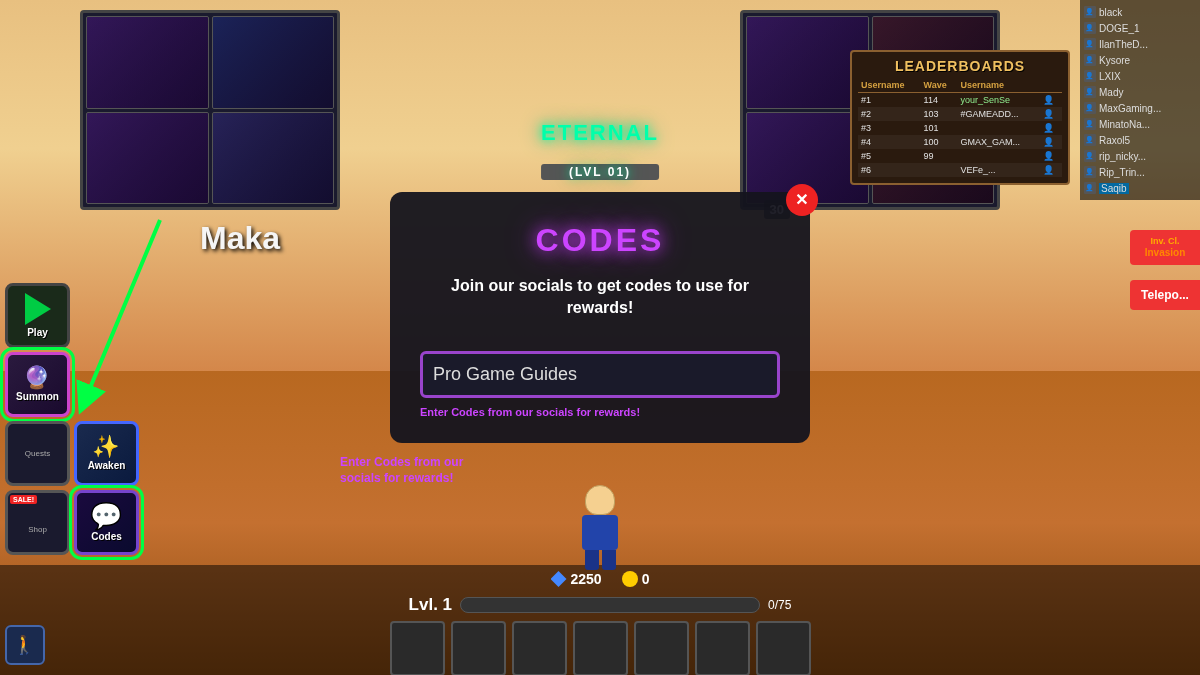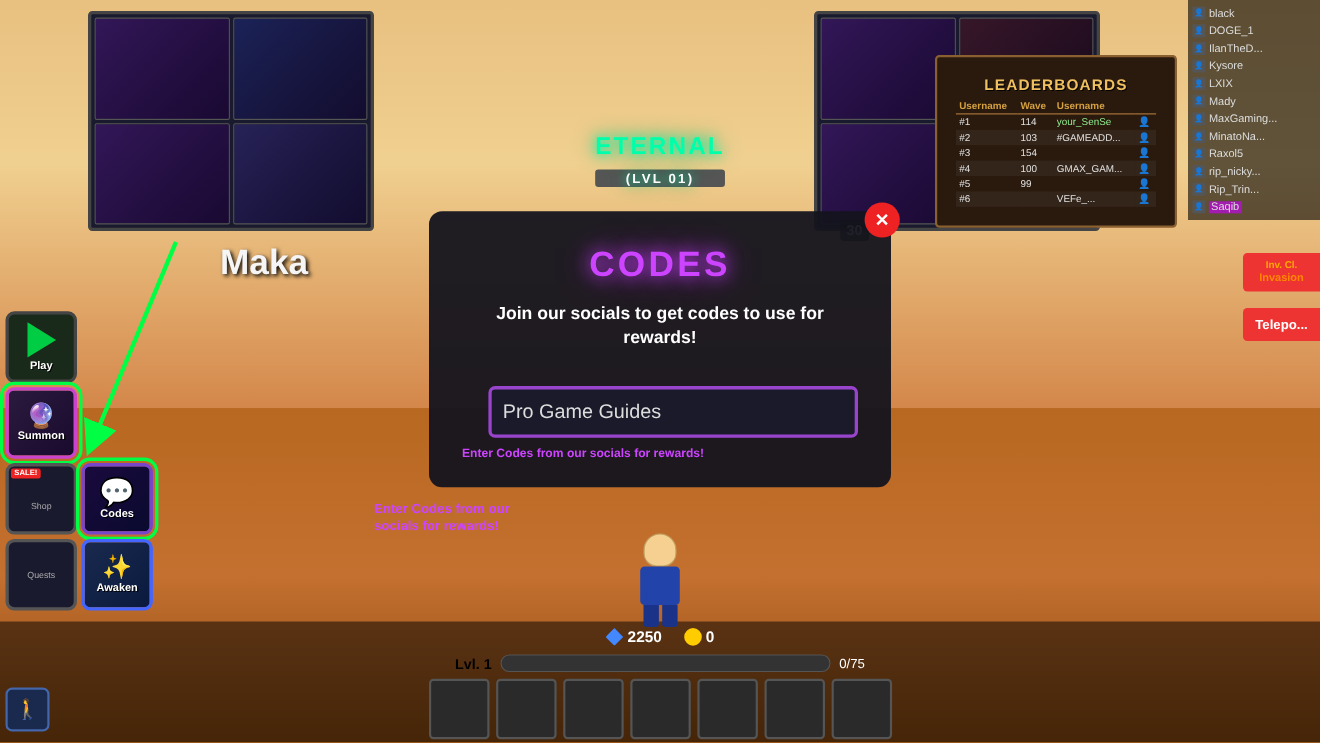--- a/index.html
+++ b/index.html
@@ -84,21 +84,21 @@
 
     
     .leaderboard {
       position: absolute;
       top: 50px;
       right: 130px;
       width: 220px;
       background: #2a1a0e;
       border: 2px solid #8b6030;
       border-radius: 4px;
-      padding: 17px;
+      padding: 6px;
     }
     .leaderboard-title {
       color: #f0c060;
       font-size: 14px;
       font-weight: 900;
       text-align: center;
       letter-spacing: 1px;
       margin-bottom: 4px;
       text-shadow: 1px 1px 0 #000;
     }
@@ -141,21 +141,21 @@
       height: 12px;
       background: #555;
       border-radius: 1px;
       flex-shrink: 0;
       display: flex;
       align-items: center;
       justify-content: center;
       font-size: 7px;
     }
     .player-name { color: #ddd; font-size: 10px; }
-    .player-name.highlight { background: #a21caf; padding: 0 2px; }
+    .player-name.highlight { background: #0369a1; padding: 0 2px; }
 
     
     .left-buttons {
       position: absolute;
       left: 5px;
       bottom: 120px;
       display: flex;
       flex-direction: column;
       gap: 4px;
     }
@@ -279,22 +279,22 @@
       border-radius: 50%;
     }
     .xp-bar-container {
       display: flex;
       align-items: center;
       justify-content: center;
       gap: 8px;
       padding: 2px 0;
     }
     .level-label {
-      color: #000000;
-      font-size: 13px;
+      color: #ffffff;
+      font-size: 17px;
       font-weight: 900;
     }
     .xp-bar-wrap {
       width: 300px;
       height: 16px;
       background: #333;
       border-radius: 8px;
       overflow: hidden;
       border: 1px solid #555;
     }
@@ -354,21 +354,21 @@
       pointer-events: none;
     }
     .eternal-level {
       font-size: 12px;
       color: #ffffff;
       background: #555;
       padding: 1px 5px;
       border-radius: 3px;
       display: block;
       text-align: center;
-      margin-top: 8px;
+      margin-top: 18px;
     }
 
     
     .maka-text {
       position: absolute;
       top: 220px;
       left: 200px;
       font-size: 32px;
       font-weight: 900;
       color: #f5f5f5;
@@ -427,21 +427,20 @@
       display: flex;
       align-items: center;
       justify-content: center;
     }
     .code-input-wrap {
       border: 3px solid #9944cc;
       border-radius: 6px;
       background: #1a1a2a;
       padding: 2px 6px;
       margin-bottom: 8px;
-      margin-left: 24px;
     }
     .code-input {
       width: 100%;
       background: transparent;
       border: none;
       outline: none;
       color: #dddddd;
       font-size: 18px;
       font-family: inherit;
       padding: 8px 4px;
@@ -596,21 +595,21 @@
         <td>👤</td>
       </tr>
       <tr>
         <td>#2</td>
           <td>103</td>
         <td>#GAMEADD...</td>
         <td>👤</td>
       </tr>
       <tr>
         <td>#3</td>
-          <td>154</td>
+          <td>101</td>
         <td></td>
         <td>👤</td>
       </tr>
       <tr>
         <td>#4</td>
           <td>100</td>
         <td>GMAX_GAM...</td>
         <td>👤</td>
       </tr>
       <tr>
@@ -694,36 +693,36 @@
       <span class="btn-label">Play</span>
     </div>
   </div>
   <div class="btn-row">
     <div class="game-btn summon-btn green-outline">
       <span class="btn-icon">🔮</span>
       <span class="btn-label">Summon</span>
     </div>
   </div>
   <div class="btn-row">
+    <div class="game-btn" style="border-color:#555;">
+      <span style="font-size:8px;color:#aaa">Quests</span>
+    </div>
+    <div class="game-btn awaken-btn">
+      <span class="btn-icon">✨</span>
+      <span class="btn-label">Awaken</span>
+    </div>
+  </div>
+  <div class="btn-row">
     <div class="game-btn" style="border-color:#555; position:relative;">
       <span class="sales-badge">SALE!</span>
       <span style="font-size:8px;color:#aaa;margin-top:14px">Shop</span>
     </div>
     <div class="game-btn codes-btn green-outline">
       <span class="btn-icon" style="font-size:26px;">💬</span>
       <span class="btn-label">Codes</span>
-    </div>
-  </div>
-  <div class="btn-row">
-    <div class="game-btn" style="border-color:#555;">
-      <span style="font-size:8px;color:#aaa">Quests</span>
-    </div>
-    <div class="game-btn awaken-btn">
-      <span class="btn-icon">✨</span>
-      <span class="btn-label">Awaken</span>
     </div>
   </div>
 </div>
 
 <svg class="arrow-svg" viewBox="0 0 250 250">
   <line x1="160" y1="20" x2="85" y2="200" stroke="#00ff44" stroke-width="4" marker-end="url(#arrowhead)"></line>
   <defs>
     <marker id="arrowhead" markerWidth="8" markerHeight="8" refX="4" refY="4" orient="auto">
       <path d="M0,0 L8,4 L0,8 Z" fill="#00ff44"></path>
     </marker>

